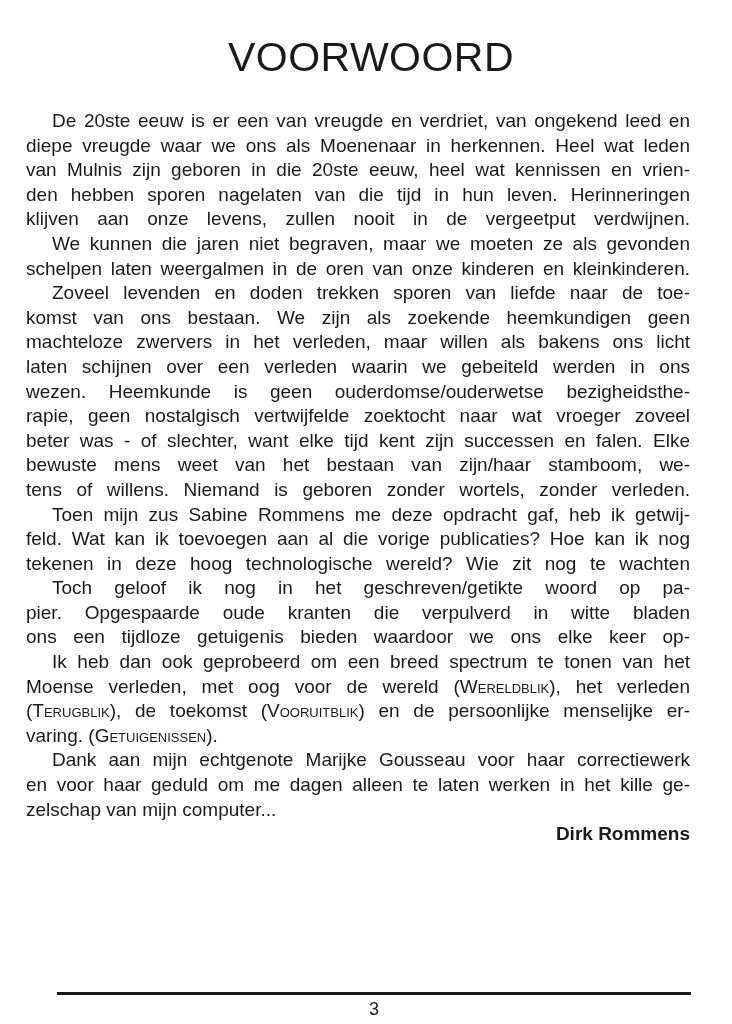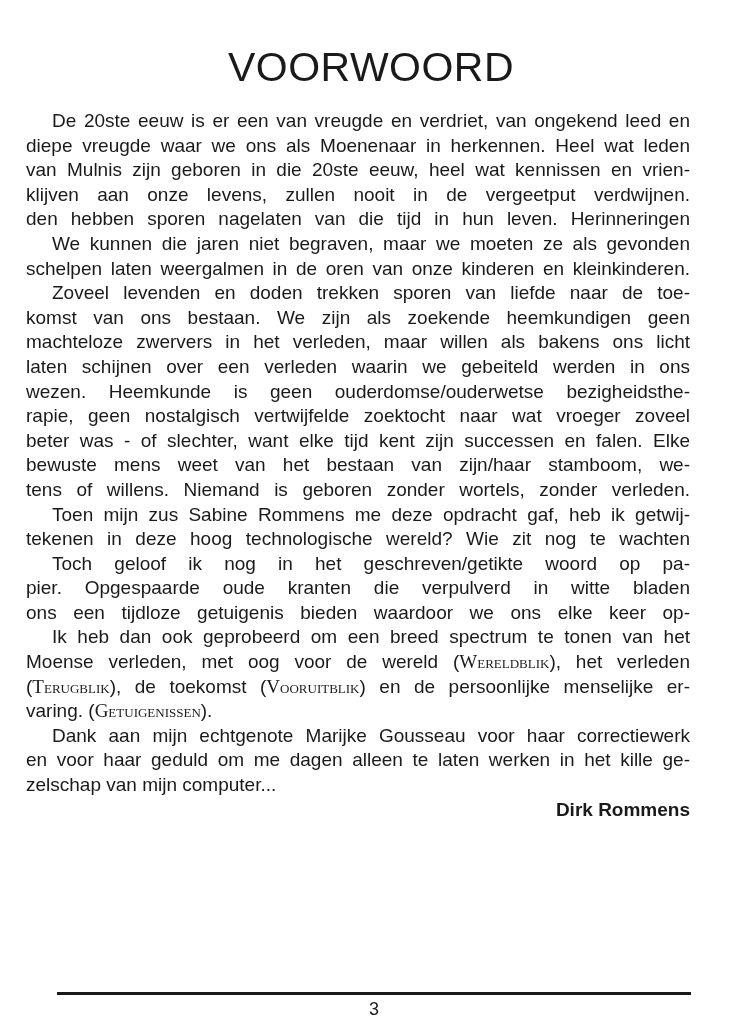--- a/index.html
+++ b/index.html
@@ -6,21 +6,21 @@
   .page {
     position: relative;
     width: 732px;
     height: 1024px;
     background: #ffffff;
     color: #1a1a1a;
     font-family: "Liberation Sans", sans-serif;
     overflow: hidden;
   }
   .title {
-    margin: 12px;
+    margin: 2px;
     padding: 33px 4px 0 14px;
     text-align: center;
     font-size: 41px;
     font-weight: 400;
     line-height: 1.1;
     letter-spacing: 0.5px;
   }
   .bodytext {
     position: absolute;
     left: 26px;
@@ -31,21 +31,21 @@
   }
   .ln {
     text-align: justify;
     text-align-last: justify;
     height: 24.6px;
     overflow: visible;
   }
   .ln.first   { text-indent: 26px; }
   .ln.endleft { text-align-last: left; }
   .ln.sig     { text-align: center; text-align-last: right; font-weight: bold; }
-  .sc { font-variant: small-caps; font-family: Liberation Serif, serif; }
+  .sc { font-variant: small-caps; }
   .rule {
     position: absolute;
     left: 57px;
     top: 992px;
     width: 634px;
     height: 3px;
     background: #1a1a1a;
   }
   .pagenum {
     position: absolute;
@@ -60,34 +60,35 @@
 <body>
 
 <div class="page">
 
   <h1 class="title">VOORWOORD</h1>
 
   <div class="bodytext">
     <div class="ln first">De 20ste eeuw is er een van vreugde en verdriet, van ongekend leed en</div>
     <div class="ln">diepe vreugde waar we ons als Moenenaar in herkennen. Heel wat leden</div>
     <div class="ln">van Mulnis zijn geboren in die 20ste eeuw, heel wat kennissen en vrien-</div>
+    <div class="ln">den hebben sporen nagelaten van die tijd in hun leven. Herinneringen</div>
     <div class="ln">klijven aan onze levens, zullen nooit in de vergeetput verdwijnen.</div>
-    <div class="ln">den hebben sporen nagelaten van die tijd in hun leven. Herinneringen</div>
     <div class="ln first">We kunnen die jaren niet begraven, maar we moeten ze als gevonden</div>
     <div class="ln">schelpen laten weergalmen in de oren van onze kinderen en kleinkinderen.</div>
     <div class="ln first">Zoveel levenden en doden trekken sporen van liefde naar de toe-</div>
     <div class="ln">komst van ons bestaan. We zijn als zoekende heemkundigen geen</div>
     <div class="ln">machteloze zwervers in het verleden, maar willen als bakens ons licht</div>
     <div class="ln">laten schijnen over een verleden waarin we gebeiteld werden in ons</div>
     <div class="ln">wezen. Heemkunde is geen ouderdomse/ouderwetse bezigheidsthe-</div>
     <div class="ln">rapie, geen nostalgisch vertwijfelde zoektocht naar wat vroeger zoveel</div>
     <div class="ln">beter was - of slechter, want elke tijd kent zijn successen en falen. Elke</div>
     <div class="ln">bewuste mens weet van het bestaan van zijn/haar stamboom, we-</div>
     <div class="ln">tens of willens. Niemand is geboren zonder wortels, zonder verleden.</div>
     <div class="ln first">Toen mijn zus Sabine Rommens me deze opdracht gaf, heb ik getwij-</div>
+    <div class="ln">feld. Wat kan ik toevoegen aan al die vorige publicaties? Hoe kan ik nog</div>
     <div class="ln">tekenen in deze hoog technologische wereld? Wie zit nog te wachten</div>
     <div class="ln first">Toch geloof ik nog in het geschreven/getikte woord op pa-</div>
     <div class="ln">pier. Opgespaarde oude kranten die verpulverd in witte bladen</div>
     <div class="ln">ons een tijdloze getuigenis bieden waardoor we ons elke keer op-</div>
     <div class="ln first">Ik heb dan ook geprobeerd om een breed spectrum te tonen van het</div>
     <div class="ln"><span>Moense verleden, met oog voor de wereld (</span><span class="sc">Wereldblik</span><span>), het verleden</span></div>
     <div class="ln"><span>(</span><span class="sc">Terugblik</span><span>), de toekomst (</span><span class="sc">Vooruitblik</span><span>) en de persoonlijke menselijke er-</span></div>
     <div class="ln endleft"><span>varing. (</span><span class="sc">Getuigenissen</span><span>).</span></div>
     <div class="ln first">Dank aan mijn echtgenote Marijke Gousseau voor haar correctiewerk</div>
     <div class="ln">en voor haar geduld om me dagen alleen te laten werken in het kille ge-</div>

